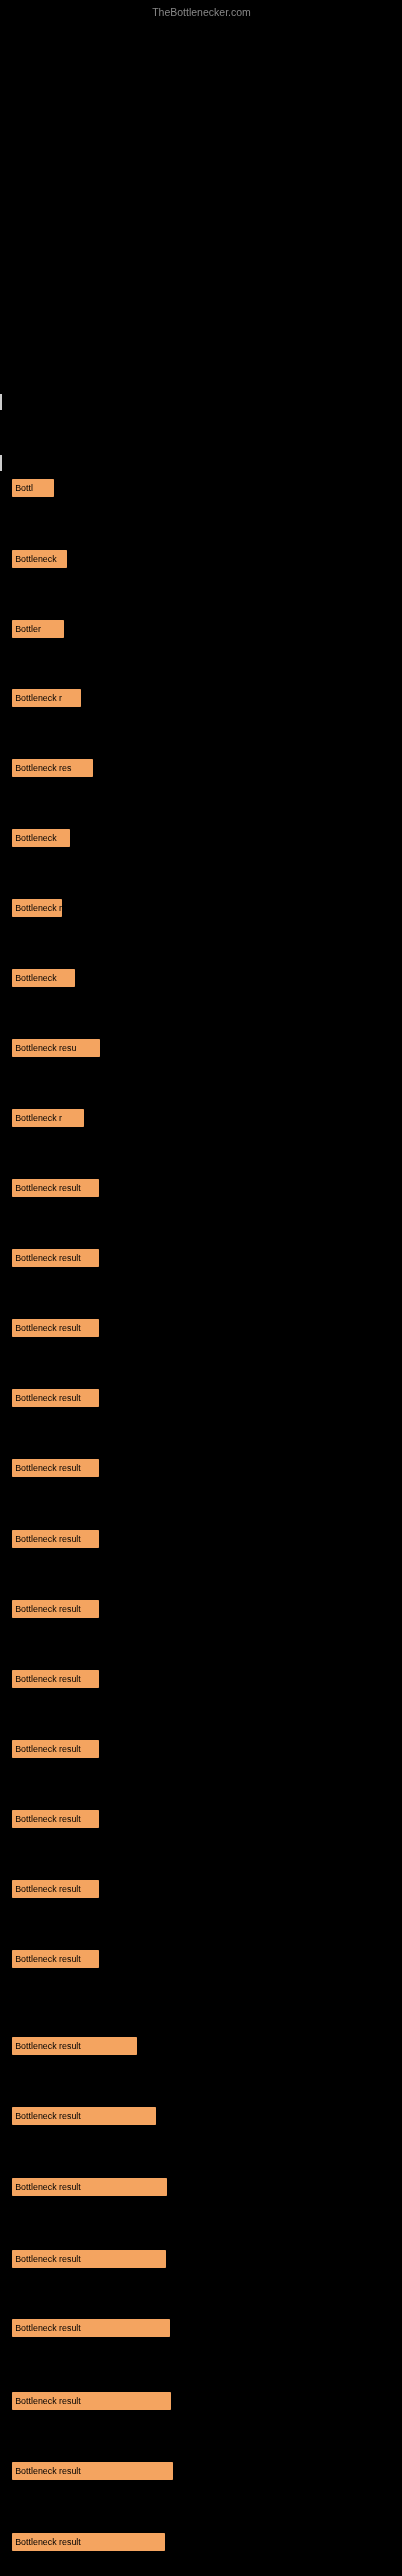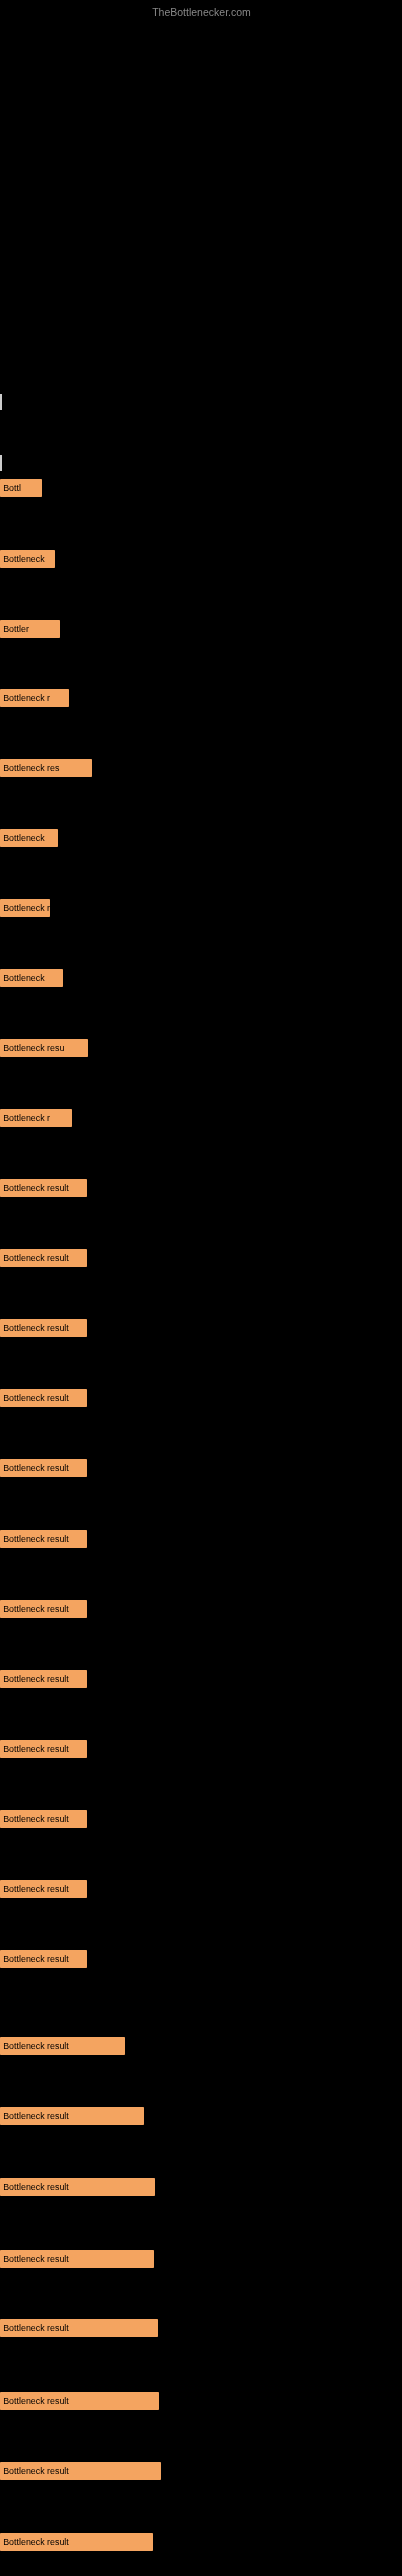--- a/index.html
+++ b/index.html
@@ -21,21 +21,21 @@
       top: 6.4px;
       left: 50%;
       transform: translateX(-50%);
       color: #888888;
       font-size: 10.5px;
       white-space: nowrap;
     }
 
     .bottleneck-item {
       position: absolute;
-      left: 0;
+      left: 12px;
       background-color: #f4a460;
       color: #000;
       font-size: 8.9px;
       padding: 1.6px 3.2px;
       white-space: nowrap;
       overflow: hidden;
       text-overflow: ellipsis;
       border-radius: 0.8px;
       height: 17.7px;
       display: flex;
@@ -54,23 +54,23 @@
 <body>
 
 <span class="site-title">TheBottlenecker.com</span>
 
 <div id="cursor-line-1" class="cursor-line" style="top: 394px;"></div>
 <div id="cursor-line-2" class="cursor-line" style="top: 455px;"></div>
 
 <div id="items-container">
     <div class="bottleneck-item" style="top: 479px; width: 42px;">Bottl</div>
     <div class="bottleneck-item" style="top: 550px; width: 55px;">Bottleneck</div>
-    <div class="bottleneck-item" style="top: 620px; width: 60px;">Bottler</div>
+    <div class="bottleneck-item" style="top: 620px; width: 52px;">Bottler</div>
     <div class="bottleneck-item" style="top: 689px; width: 69px;">Bottleneck r</div>
-    <div class="bottleneck-item" style="top: 759px; width: 92px;">Bottleneck res</div>
+    <div class="bottleneck-item" style="top: 759px; width: 81px;">Bottleneck res</div>
     <div class="bottleneck-item" style="top: 829px; width: 58px;">Bottleneck</div>
     <div class="bottleneck-item" style="top: 899px; width: 50px;">Bottleneck re</div>
     <div class="bottleneck-item" style="top: 969px; width: 63px;">Bottleneck</div>
     <div class="bottleneck-item" style="top: 1039px; width: 88px;">Bottleneck resu</div>
     <div class="bottleneck-item" style="top: 1109px; width: 72px;">Bottleneck r</div>
     <div class="bottleneck-item" style="top: 1179px; width: 87px;">Bottleneck result</div>
     <div class="bottleneck-item" style="top: 1249px; width: 87px;">Bottleneck result</div>
     <div class="bottleneck-item" style="top: 1319px; width: 87px;">Bottleneck result</div>
     <div class="bottleneck-item" style="top: 1389px; width: 87px;">Bottleneck result</div>
     <div class="bottleneck-item" style="top: 1459px; width: 87px;">Bottleneck result</div>

